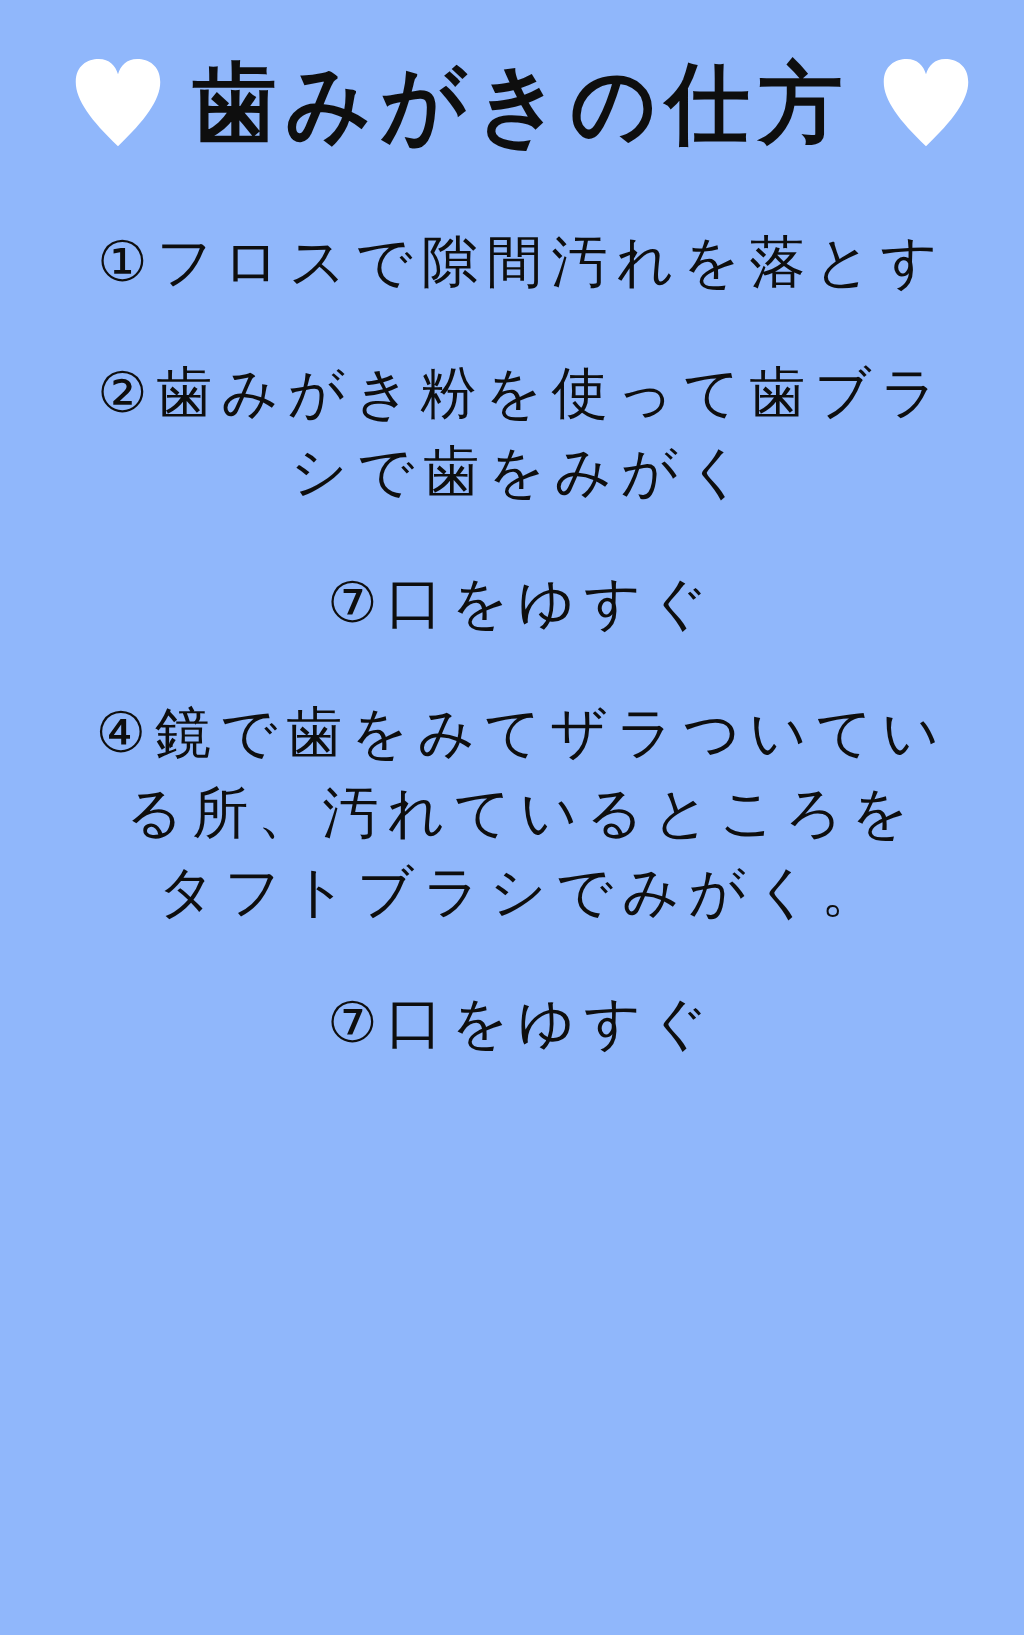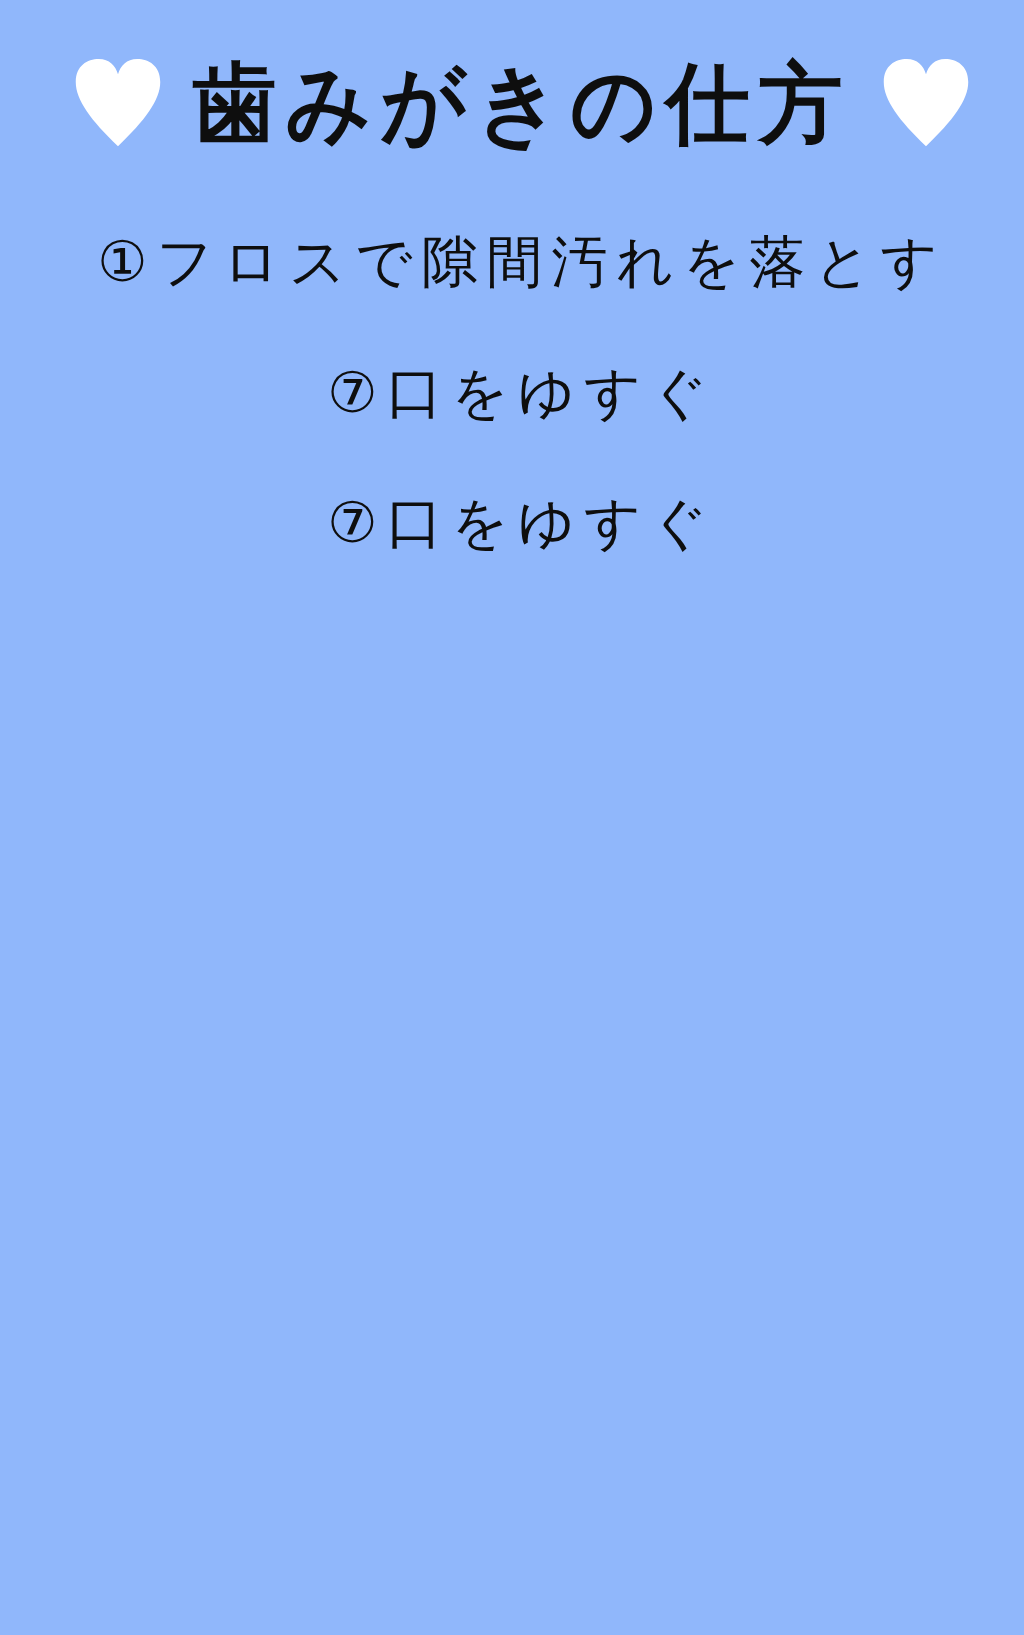--- a/index.html
+++ b/index.html
@@ -67,17 +67,22 @@
     <h1 class="title">歯みがきの仕方</h1>
     <span class="heart">
       <svg width="96" height="104" viewBox="0 0 100 100" aria-hidden="true">
         <path d="M50 94 C22 67 6 46 6 27 C6 10 18 3 30 3 C41 3 47.5 10 50 19 C52.5 10 59 3 70 3 C82 3 94 10 94 27 C94 46 78 67 50 94 Z" fill="#ffffff"></path>
       </svg>
     </span>
   </div>
 
   <div class="steps">
     <div class="step">①フロスで隙間汚れを落とす</div>
+    <div class="step">②歯みがき粉を使って歯ブラ
+シで歯をみがく</div>
     <div class="step">⑦口をゆすぐ</div>
+    <div class="step">④鏡で歯をみてザラついてい
+る所、汚れているところを
+タフトブラシでみがく。</div>
     <div class="step">⑦口をゆすぐ</div>
   </div>
 
 </div>
 
 </body></html>

